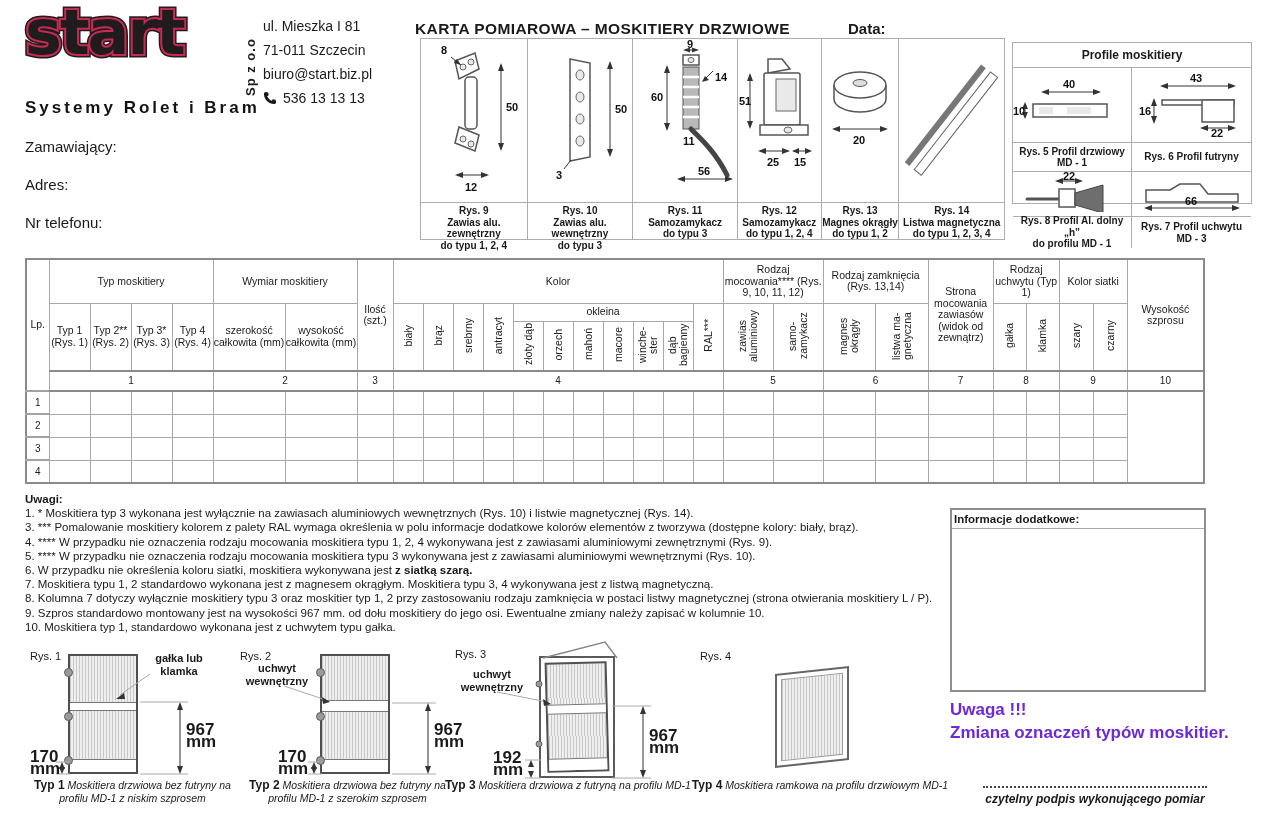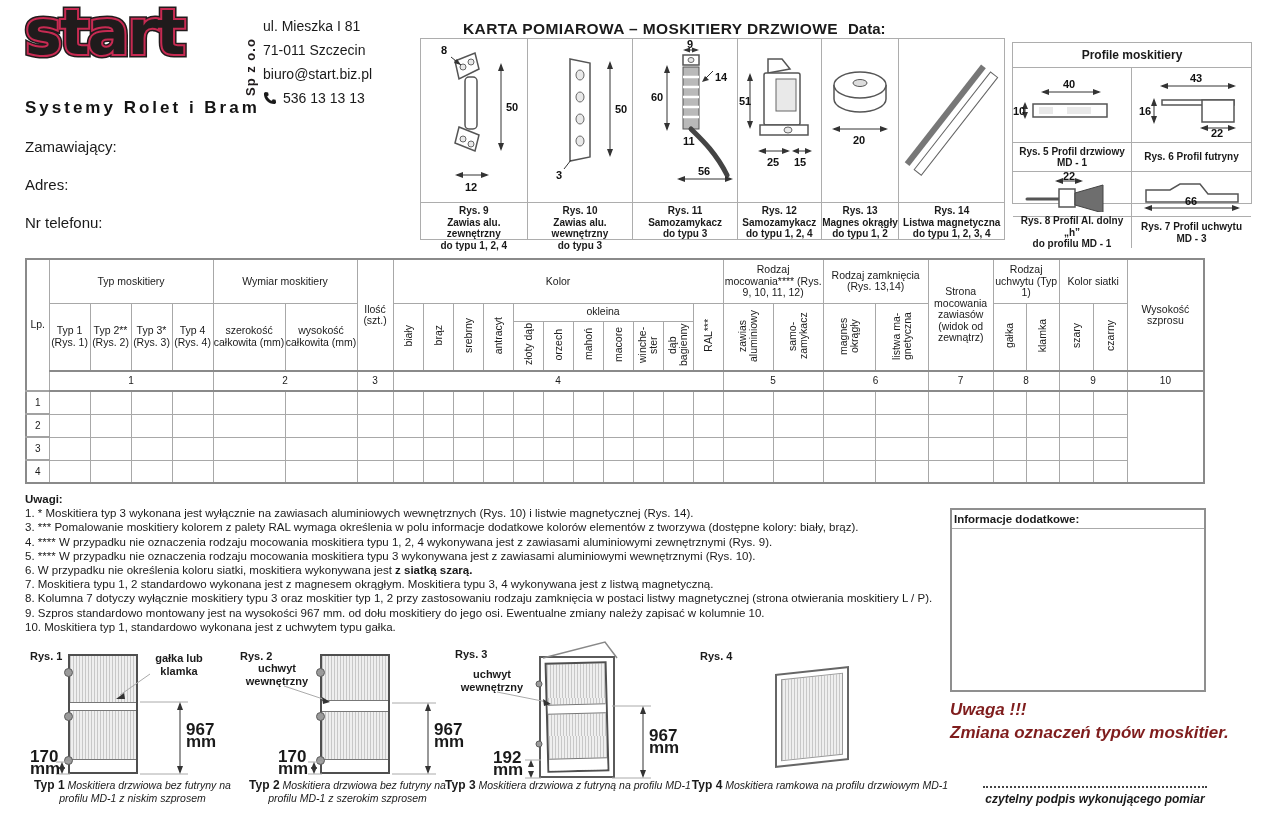--- a/index.html
+++ b/index.html
@@ -14,21 +14,21 @@
   .l2{-webkit-text-stroke:4px #c72a52;color:transparent;}
   .l3{color:#201b1c;}
   .logo-suffix{position:absolute;left:218px;top:8px;height:86px;writing-mode:vertical-rl;
                transform:rotate(180deg);font-size:13px;font-weight:600;letter-spacing:1px;color:#201b1c;}
   .logo-sub{position:absolute;left:0;top:96px;width:244px;font-size:17px;font-weight:600;
             letter-spacing:3px;white-space:nowrap;color:#141414;}
   
   .contact{position:absolute;left:263px;top:14px;font-size:14px;font-weight:500;line-height:24px;}
   .contact .row{height:24px;display:flex;align-items:center;gap:6px;}
   .fieldlbl{position:absolute;left:25px;font-size:15px;font-weight:500;}
-  .doc-title{position:absolute;left:415px;top:20px;font-size:15.5px;font-weight:800;letter-spacing:.4px;margin-left:48px;}
+  .doc-title{position:absolute;left:415px;top:20px;font-size:15.5px;font-weight:800;letter-spacing:.4px;}
   .date-lbl{position:absolute;left:848px;top:20px;font-size:15px;font-weight:700;}
   
   .strip{position:absolute;left:420px;top:38px;width:585px;height:202px;display:flex;
          border:1px solid #adadad;box-sizing:border-box;}
   .figcell{border-right:1px solid #adadad;box-sizing:border-box;display:flex;flex-direction:column;}
   .figcell:last-child{border-right:none;}
   .figdraw{height:163px;border-bottom:1px solid #adadad;}
   .figcap{flex:1;text-align:center;font-size:10px;font-weight:700;line-height:11.5px;padding-top:2px;}
   .shape{fill:#fff;stroke:#555;stroke-width:1.5;}
   .shad{fill:#e9e9e9;stroke:#666;stroke-width:1;}
@@ -60,21 +60,21 @@
   tbody td{height:23px;border:1px solid #c2c2c2;border-top:2px solid #a2a2a2;}
   tbody td.lp{font-size:10px;border:1px solid #a8a8a8;border-top:2px solid #a2a2a2;}
   .vt{writing-mode:vertical-rl;transform:rotate(180deg);display:inline-block;max-height:64px;
       font-size:10.5px;line-height:11px;}
   .vt.sh{max-height:46px;}
   
   .uwagi{position:absolute;left:25px;top:492px;width:925px;font-size:11.5px;line-height:14.2px;}
   .uwagi .ttl{font-weight:700;}
   
   .bfig{position:absolute;}
-  .ryslbl{position:absolute;font-size:11px;font-weight:700;}
+  .ryslbl{position:absolute;font-size:11px;font-weight:400;}
   .door{position:absolute;border:2.5px solid #4f4f4f;box-sizing:border-box;
         background:repeating-linear-gradient(90deg,#c8c8c8 0 1px,#efefef 1px 3px);}
   .szpros{position:absolute;left:0;right:0;background:#fff;border-top:1.5px solid #777;
           border-bottom:1.5px solid #777;}
   .rail{position:absolute;left:0;right:0;bottom:0;background:#fff;border-top:1.5px solid #777;}
   .hinge{position:absolute;left:-6px;width:7px;height:7px;background:#9a9a9a;border:1px solid #5d5d5d;
          border-radius:50%;}
   .ptr{position:absolute;font-size:11px;font-weight:600;text-align:center;line-height:12.5px;}
   .dimtxt{position:absolute;font-size:17px;font-weight:700;line-height:12px;}
   .dimtxt.r{text-align:right;}
@@ -715,21 +715,21 @@
     </div>
   </div>
   <div class="bcap" style="left:690px;top:779px;width:260px">
     <b>Typ 4</b> <i>Moskitiera ramkowa na profilu drzwiowym MD-1</i>
   </div>
 
   <div class="infobox">
     <div class="t">Informacje dodatkowe:</div>
   </div>
 
-  <div class="warning" style="color: #7f1d1d; font-style: italic;">
+  <div class="warning" style="color: #6d28d9;">
     <div>Uwaga !!!</div>
     <div>Zmiana oznaczeń typów moskitier.</div>
   </div>
 
   <div class="signature">
     <div class="dots"></div>
     <div class="cap">czytelny podpis wykonującego pomiar</div>
   </div>
 
 </div>

